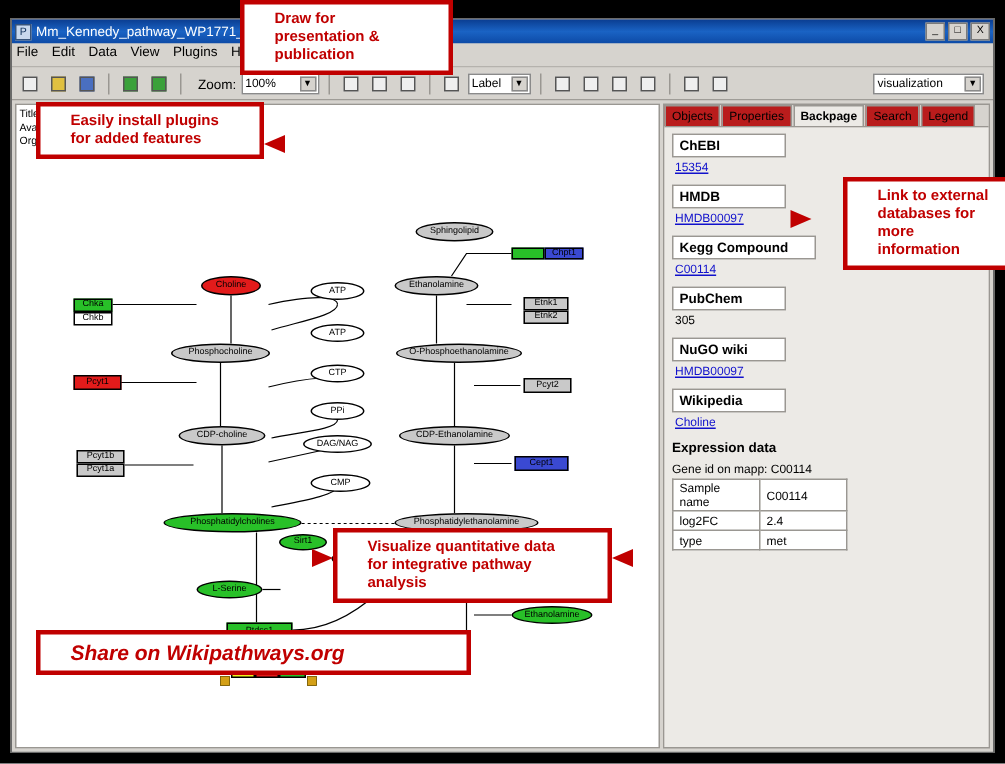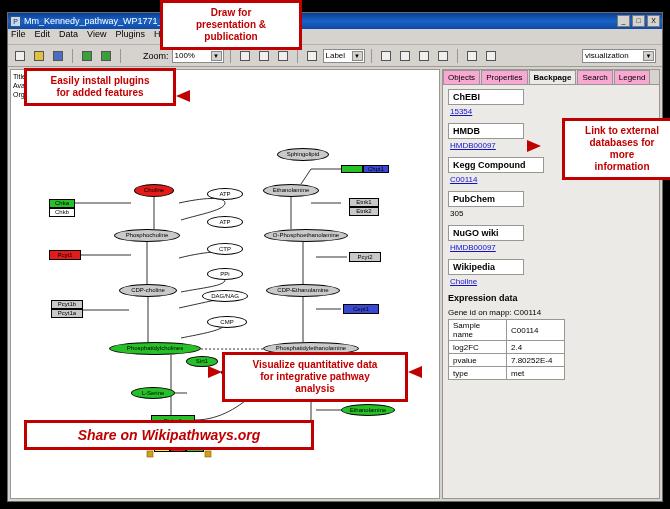--- a/index.html
+++ b/index.html
@@ -54,21 +54,21 @@
   }
   .tbtn {
     width:16px; height:16px; background:#d6d3ce; border:1px solid #d6d3ce;
     display:flex; align-items:center; justify-content:center;
   }
   .tbtn .sq { width:10px; height:10px; border:1px solid #555; background:#efefef; }
   .tbtn .sq.green { background:#3aa13a; }
   .tbtn .sq.blue { background:#4a6fc0; }
   .tbtn .sq.yellow { background:#e0c040; }
   .sep { width:1px; height:14px; background:#9a9792; margin:0 3px; }
-  .zoomlabel { font-size:9px; margin-left:16px; }
+  .zoomlabel { font-size:9px; margin-left:5px; }
   .combo {
     height:14px; background:#fff; border:1px solid #8a8a8a;
     font-size:8px; display:flex; align-items:center; padding:0 2px;
     color:#000; position:relative;
   }
   .combo .arrow {
     position:absolute; right:1px; top:1px; width:11px; height:10px;
     background:#d6d3ce; border:1px solid #8a8a8a;
     font-size:6px; text-align:center; line-height:9px;
   }
@@ -85,21 +85,21 @@
     position:absolute; left:2px; top:2px; font-size:7px; color:#000; line-height:9px;
   }
   
   .sidepanel {
     width:218px; margin:2px 2px 2px 0; background:#d6d3ce;
     border:1px solid #9a9792; display:flex; flex-direction:column;
   }
   .tabrow { display:flex; height:15px; background:#d6d3ce; border-bottom:1px solid #9a9792; }
   .tab {
     font-size:8px; padding:1px 4px; border:1px solid #9a9792;
-    border-bottom:none; background:#f9a8d4; margin-right:1px;
+    border-bottom:none; background:#b91c1c; margin-right:1px;
     line-height:12px;
   }
   .tab.active { background:#eceae6; font-weight:bold; }
   .sidecontent { flex:1; background:#eceae6; padding:4px 5px; overflow:hidden; }
   .dbbox {
     background:#fff; border:1px solid #9a9792; font-weight:bold;
     font-size:9px; padding:2px 4px; width:76px; margin-bottom:2px;
   }
   .dblink { color:#1111cc; text-decoration:underline; font-size:8px; margin:0 0 7px 2px; display:block;}
   .dbplain { font-size:8px; margin:0 0 7px 2px; }
@@ -127,21 +127,21 @@
   .node.green { background:#28c028; }
   .node.red { background:#e21b1b; }
   .node.blue { background:#3a49d2; }
   .node.yellow { background:#f2f21c; }
   .node.white { background:#fff; }
   .node.grey { background:#c9c9c9; }
   svg.edges { position:absolute; left:0; top:0; }
   
   .callout {
     position:absolute; background:#fff; border:3px solid #c00000;
-    color:#c00000; font-weight:bold; text-align:center;
+    color:#c00000; font-weight:bold; 
     font-size:10px; line-height:12px; padding:4px 20px;
     font-family:"Liberation Sans", sans-serif;
   }
   .callout.big { font-size:14px; line-height:16px; font-style:italic; }
   .arrowbox { position:absolute; }
 </style>
 </head>
 <body>
 
 <div class="app">
@@ -364,24 +364,20 @@
           <tbody>
               <tr>
             <td class="k">Sample name</td>
             <td class="v">C00114</td>
           </tr>
           <tr>
             <td class="k">log2FC</td>
             <td class="v">2.4</td>
           </tr>
           <tr>
-            <td class="k">pvalue</td>
-            <td class="v">7.80252E-4</td>
-          </tr>
-          <tr>
             <td class="k">type</td>
             <td class="v">met</td>
           </tr>
         </tbody>
           </table>
       </div>
     </div>
   </div>
 
 </div>

